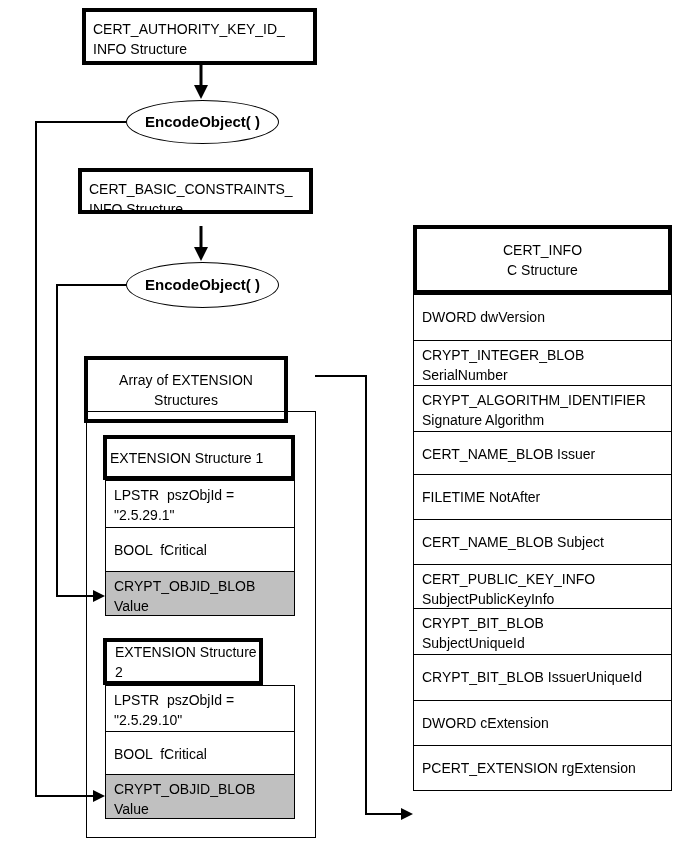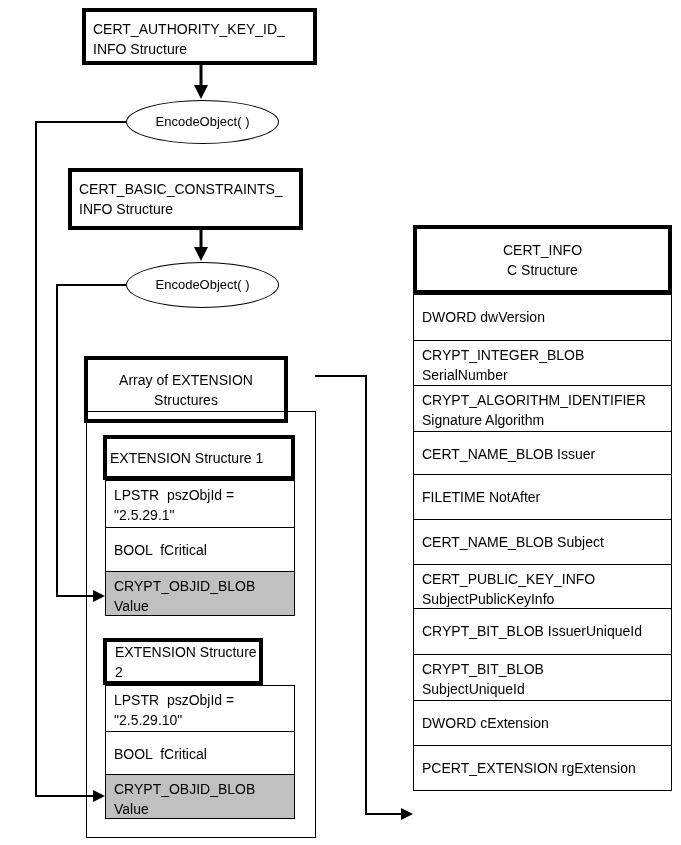--- a/index.html
+++ b/index.html
@@ -42,22 +42,22 @@
   
   .ellipse {
     border: 1px solid #000000;
     border-radius: 50%;
     background: #ffffff;
     display: flex;
     align-items: center;
     justify-content: center;
   }
   .ellipse .txt {
-    font-weight: normal;
-    font-size: 13px;
+    font-weight: bold;
+    font-size: 15px;
     line-height: 16px;
   }
   
   .rows {
     position: absolute;
     box-sizing: border-box;
     border: 1px solid #000000;
     background: #ffffff;
   }
   .frow {
@@ -99,21 +99,21 @@
 
   <div class="abs box-thick pad-label" style="left:82px; top:8px; width:235px; height:57px;">
     <span class="txt">CERT_AUTHORITY_KEY_ID_
 INFO Structure</span>
   </div>
 
   <div class="abs ellipse" style="left:126px; top:100px; width:153px; height:44px;">
     <span class="txt">EncodeObject( )</span>
   </div>
 
-  <div class="abs box-thick pad-label" style="left:68px; top:168px; width:235px; height:62px;">
+  <div class="abs box-thick pad-label" style="left:78px; top:168px; width:235px; height:46px;">
     <span class="txt">CERT_BASIC_CONSTRAINTS_
 INFO Structure</span>
   </div>
 
   <div class="abs ellipse" style="left:126px; top:262px; width:153px; height:46px;">
     <span class="txt">EncodeObject( )</span>
   </div>
 
   <div class="abs box-thick center-label" style="left:84px; top:356px; width:204px; height:67px;">
     <span class="txt">Array of EXTENSION
@@ -178,27 +178,27 @@
     <div class="frow single" style="height:45px;">
       <span class="txt">FILETIME NotAfter</span>
     </div>
     <div class="frow single" style="height:45px;">
       <span class="txt">CERT_NAME_BLOB Subject</span>
     </div>
     <div class="frow" style="height:44px;">
       <span class="txt">CERT_PUBLIC_KEY_INFO
 SubjectPublicKeyInfo</span>
     </div>
-    <div class="frow single" style="height:46px;">
-      <span class="txt">CRYPT_BIT_BLOB IssuerUniqueId</span>
-    </div>
     <div class="frow" style="height:46px;">
       <span class="txt">CRYPT_BIT_BLOB
 SubjectUniqueId</span>
     </div>
+    <div class="frow single" style="height:46px;">
+      <span class="txt">CRYPT_BIT_BLOB IssuerUniqueId</span>
+    </div>
     <div class="frow single" style="height:45px;">
       <span class="txt">DWORD cExtension</span>
     </div>
     <div class="frow single" style="height:45px;">
       <span class="txt">PCERT_EXTENSION rgExtension</span>
     </div>
   </div>
 
 </div>
 

